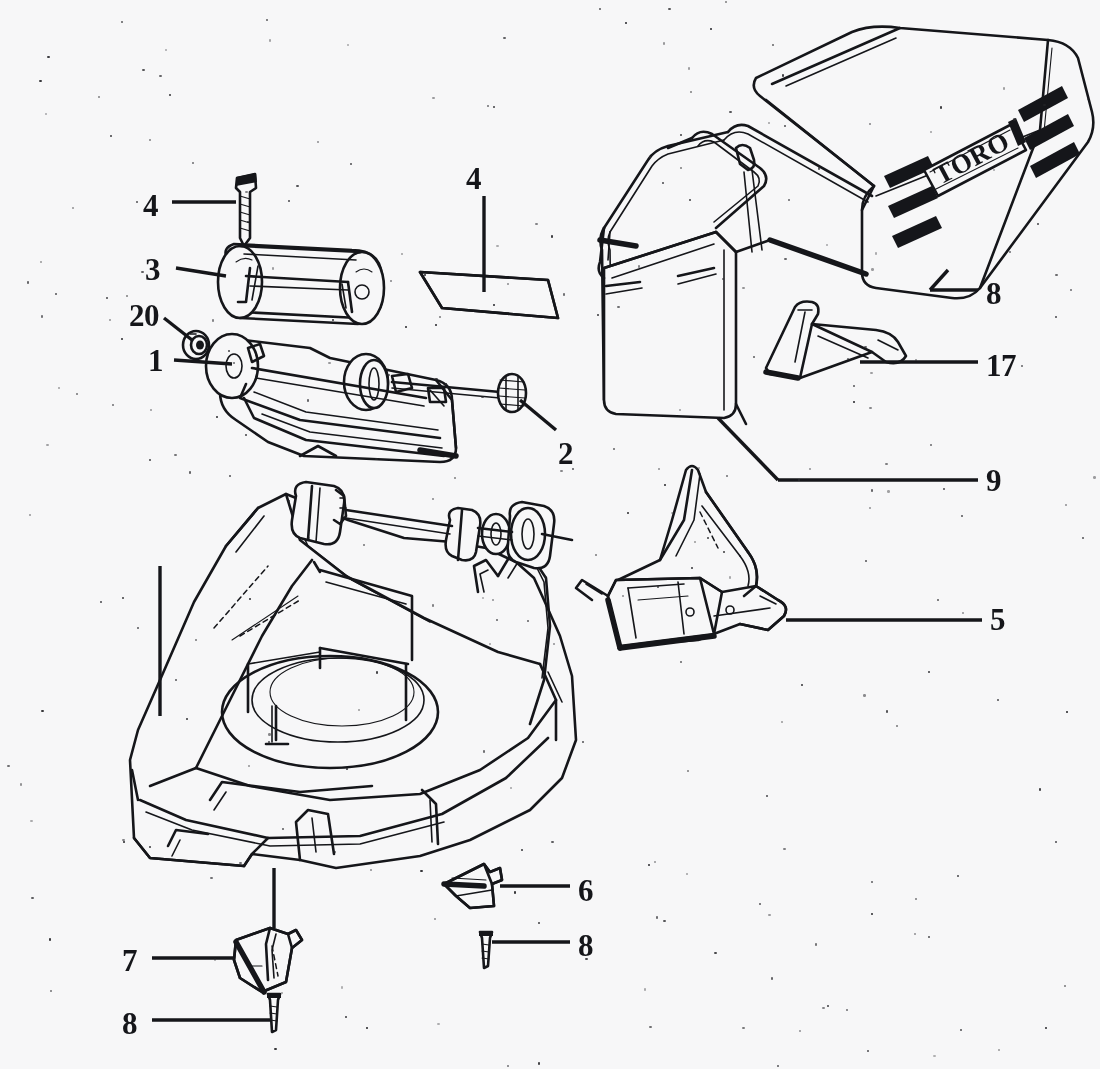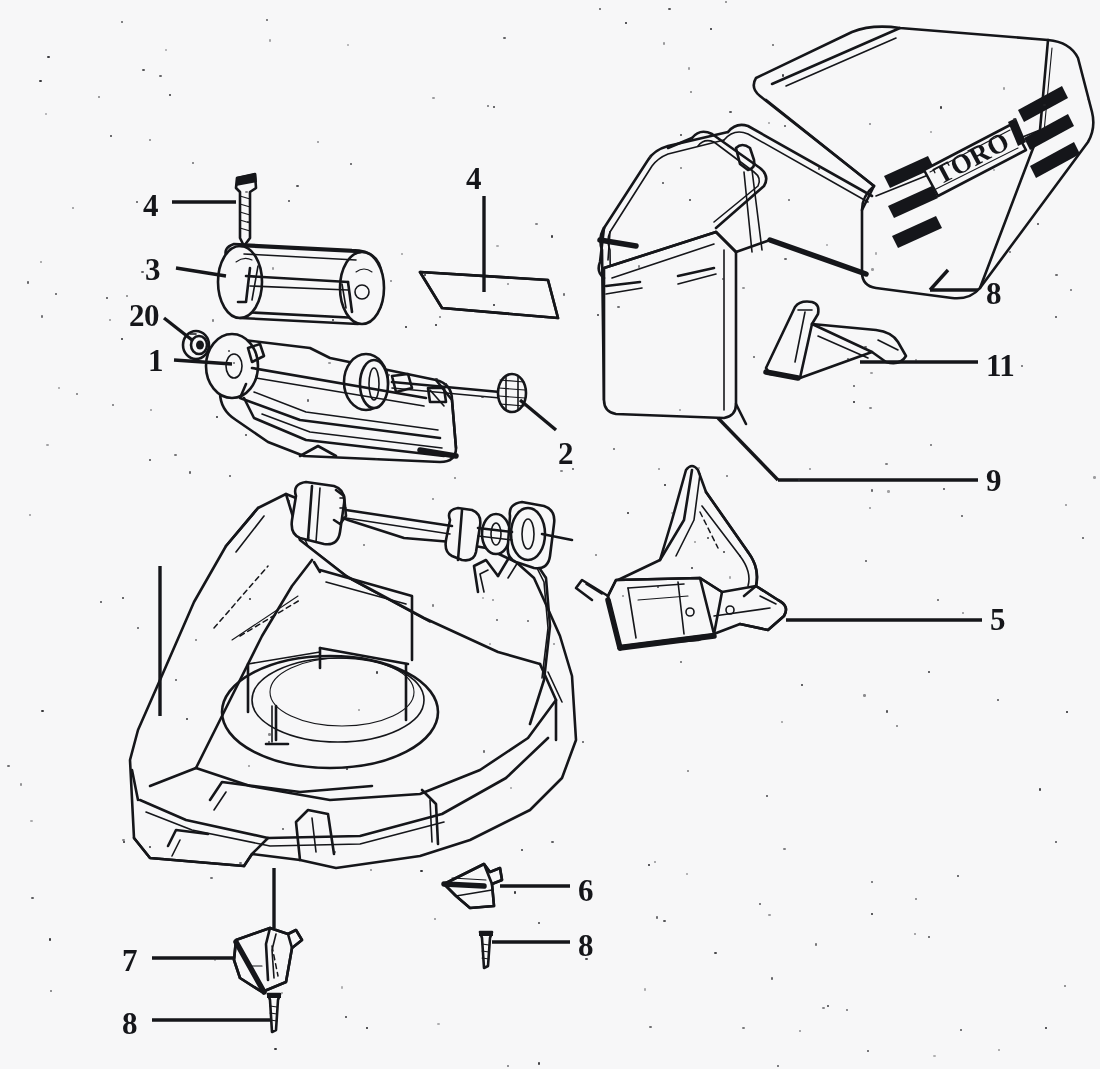--- a/index.html
+++ b/index.html
@@ -437,21 +437,21 @@
   <div class="callout-num" style="left:558px;top:438px;">2</div>
   <div class="callout-num" style="left:145px;top:254px;">3</div>
   <div class="callout-num" style="left:143px;top:190px;">4</div>
   <div class="callout-num" style="left:990px;top:604px;">5</div>
   <div class="callout-num" style="left:578px;top:875px;">6</div>
   <div class="callout-num" style="left:122px;top:945px;">7</div>
   <div class="callout-num" style="left:578px;top:930px;">8</div>
   <div class="callout-num" style="left:122px;top:1008px;">8</div>
   <div class="callout-num" style="left:986px;top:465px;">9</div>
   <div class="callout-num" style="left:986px;top:278px;">8</div>
-  <div class="callout-num" style="left:986px;top:350px;">11</div>
+  <div class="callout-num" style="left:986px;top:350px;">17</div>
   <div class="callout-num" style="left:466px;top:163px;">4</div>
   <div class="callout-num" style="left:129px;top:300px;">20</div>
 
   <div id="speckles">
       <div class="speckle" style="left:493px;top:304px;width:2px;height:2px;opacity:0.93"></div>
       <div class="speckle" style="left:599px;top:8px;width:2px;height:2px;opacity:0.71"></div>
       <div class="speckle" style="left:149px;top:139px;width:2px;height:2px;opacity:0.52"></div>
       <div class="speckle" style="left:656px;top:916px;width:2px;height:3px;opacity:0.68"></div>
       <div class="speckle" style="left:435px;top:378px;width:3px;height:2px;opacity:0.76"></div>
       <div class="speckle" style="left:249px;top:598px;width:2px;height:2px;opacity:0.90"></div>

